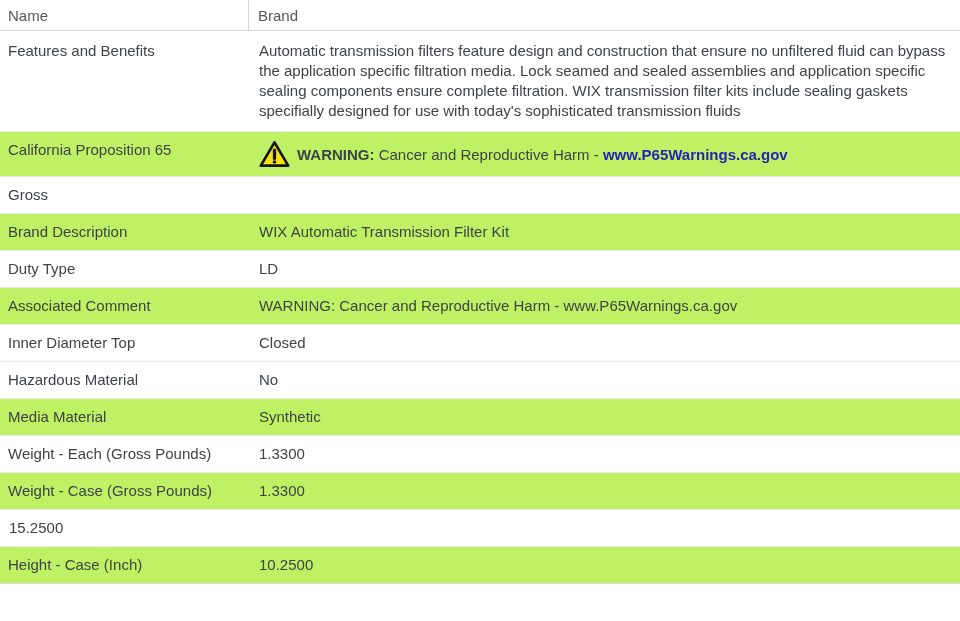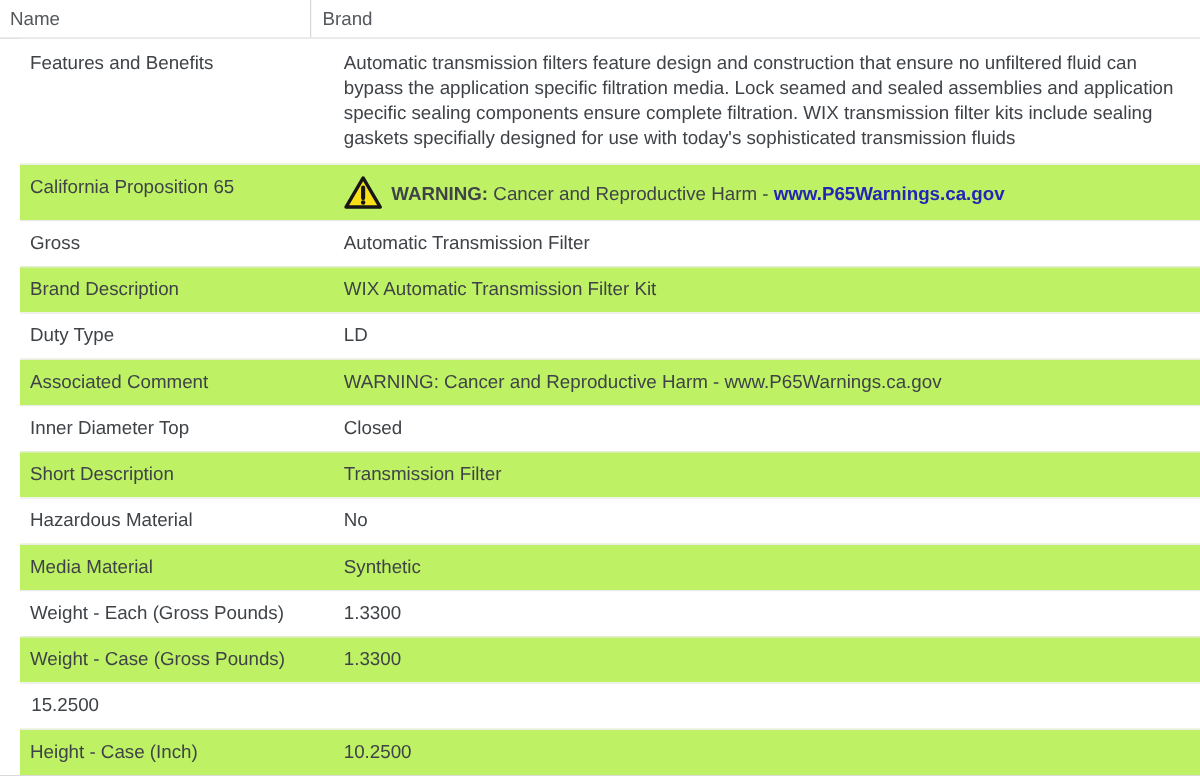--- a/index.html
+++ b/index.html
@@ -36,21 +36,20 @@
   .th-value {
     flex: 1;
     padding-left: 9px;
   }
   .row {
     display: flex;
     align-items: flex-start;
     padding: 8px 0;
     background: #ffffff;
     line-height: 20px;
-    margin-left: 16px;
   }
   .row + .row { border-top: 1px solid #ebebeb; }
   .row.alt { background: #bef264; }
   .cell-name {
     width: 250px;
     box-sizing: border-box;
     padding-left: 8px;
     padding-right: 12px;
     flex-shrink: 0;
   }
@@ -97,21 +96,20 @@
         <path d="M52 33 L52 61" stroke="#161616" stroke-width="11" stroke-linecap="round"></path>
         <circle cx="52" cy="73" r="6" fill="#161616"></circle>
       </svg><strong class="warn-strong">WARNING:</strong>
       <span>Cancer and Reproductive Harm -</span>
       <a class="p65-link" style="color: rgb(36, 36, 182); text-align: center;">www.P65Warnings.ca.gov</a>
     </div>
   </div>
 
   <div class="row">
     <div class="cell-name">Gross</div>
-    <div class="cell-value">Automatic Transmission Filter</div>
   </div>
 
   <div class="row alt">
     <div class="cell-name">Brand Description</div>
     <div class="cell-value">WIX Automatic Transmission Filter Kit</div>
   </div>
 
   <div class="row">
     <div class="cell-name">Duty Type</div>
     <div class="cell-value">LD</div>
@@ -120,24 +118,20 @@
   <div class="row alt">
     <div class="cell-name">Associated Comment</div>
     <div class="cell-value">WARNING: Cancer and Reproductive Harm - www.P65Warnings.ca.gov</div>
   </div>
 
   <div class="row">
     <div class="cell-name">Inner Diameter Top</div>
     <div class="cell-value">Closed</div>
   </div>
 
-  <div class="row alt">
-    <div class="cell-name">Short Description</div>
-    <div class="cell-value">Transmission Filter</div>
-  </div>
 
   <div class="row">
     <div class="cell-name">Hazardous Material</div>
     <div class="cell-value">No</div>
   </div>
 
   <div class="row alt">
     <div class="cell-name">Media Material</div>
     <div class="cell-value">Synthetic</div>
   </div>

